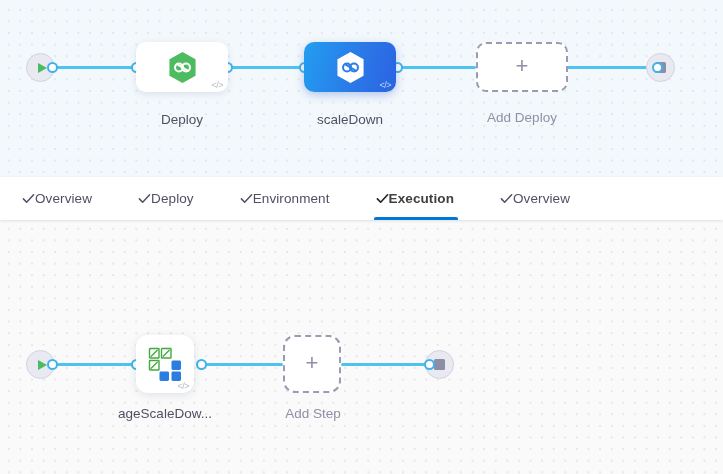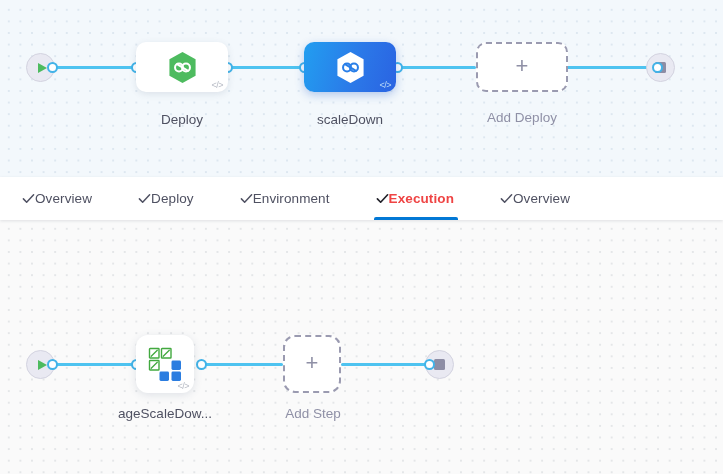--- a/index.html
+++ b/index.html
@@ -86,21 +86,21 @@
     color: #4f5162;
   }
   .tab .check svg { display: block; width: 13px; height: 13px; }
   .tab-label {
     font-size: 13.5px;
     color: #4f5162;
     letter-spacing: 0.1px;
     white-space: nowrap;
   }
   .tab.active .tab-label {
-    color: #ef4444;
+    color: #404040;
     font-weight: 700;
   }
   .tab.active .check { color: #22222a; }
   .tab-underline {
     position: absolute;
     left: -2px;
     right: -4px;
     bottom: 0;
     height: 3px;
     border-radius: 2px 2px 0 0;

